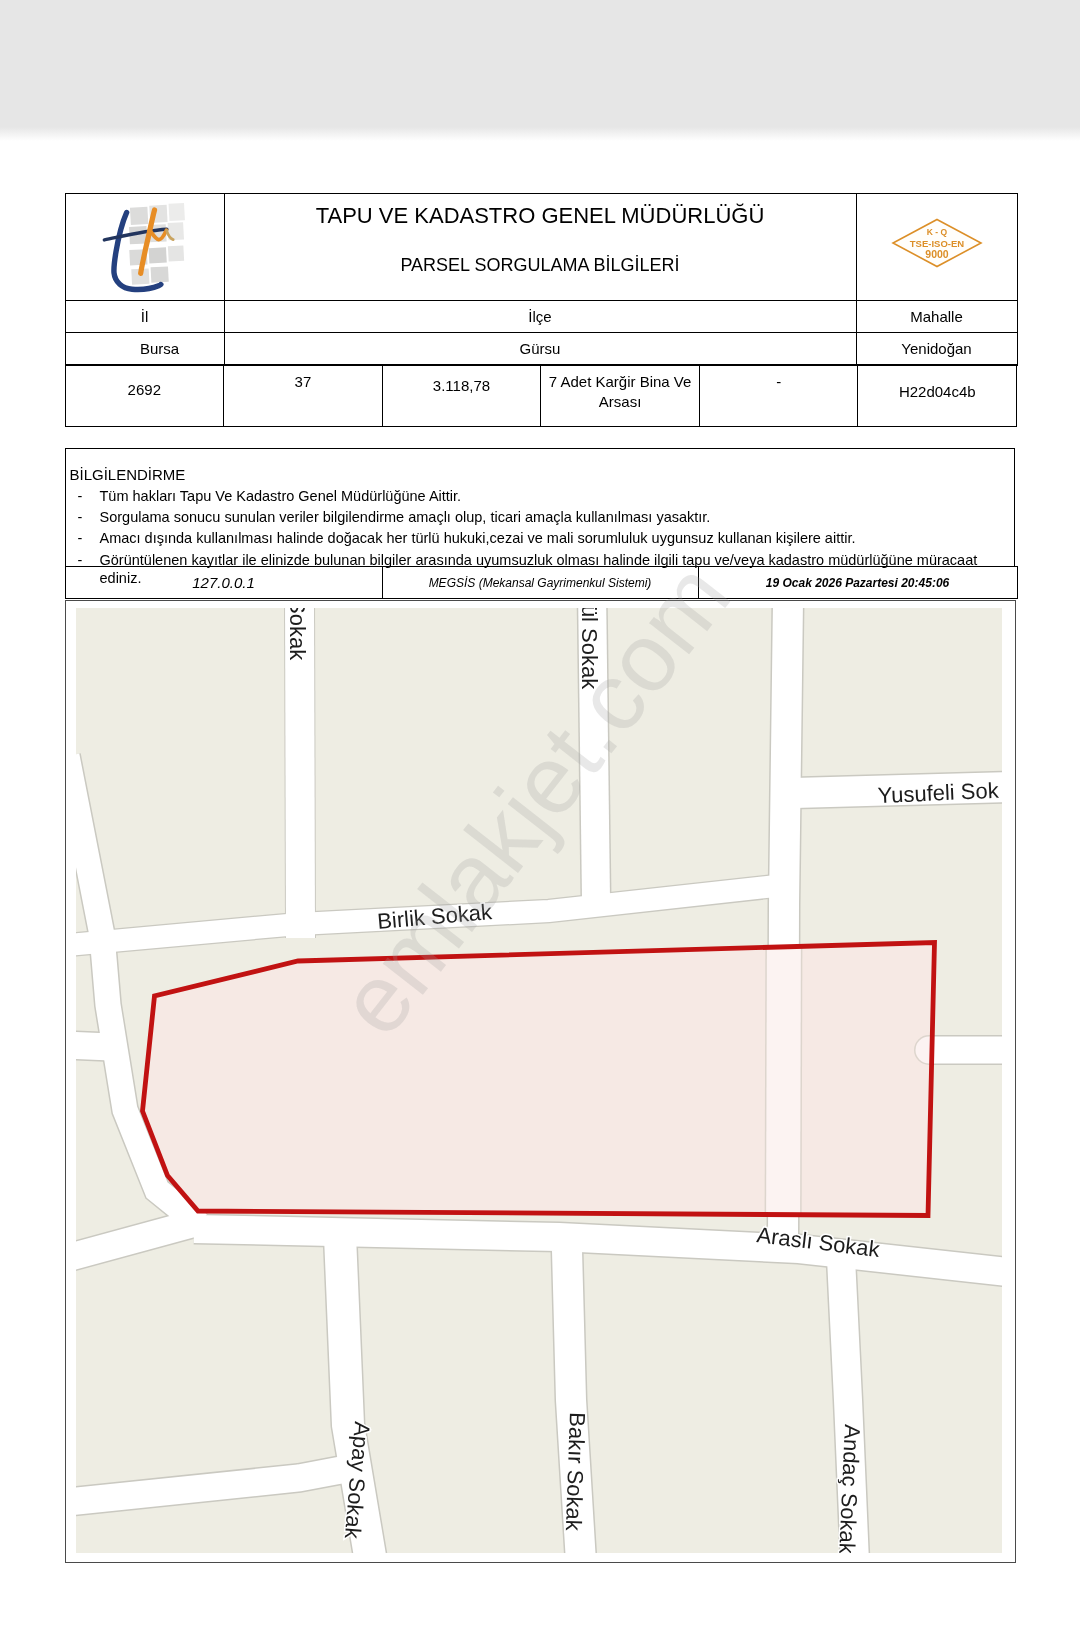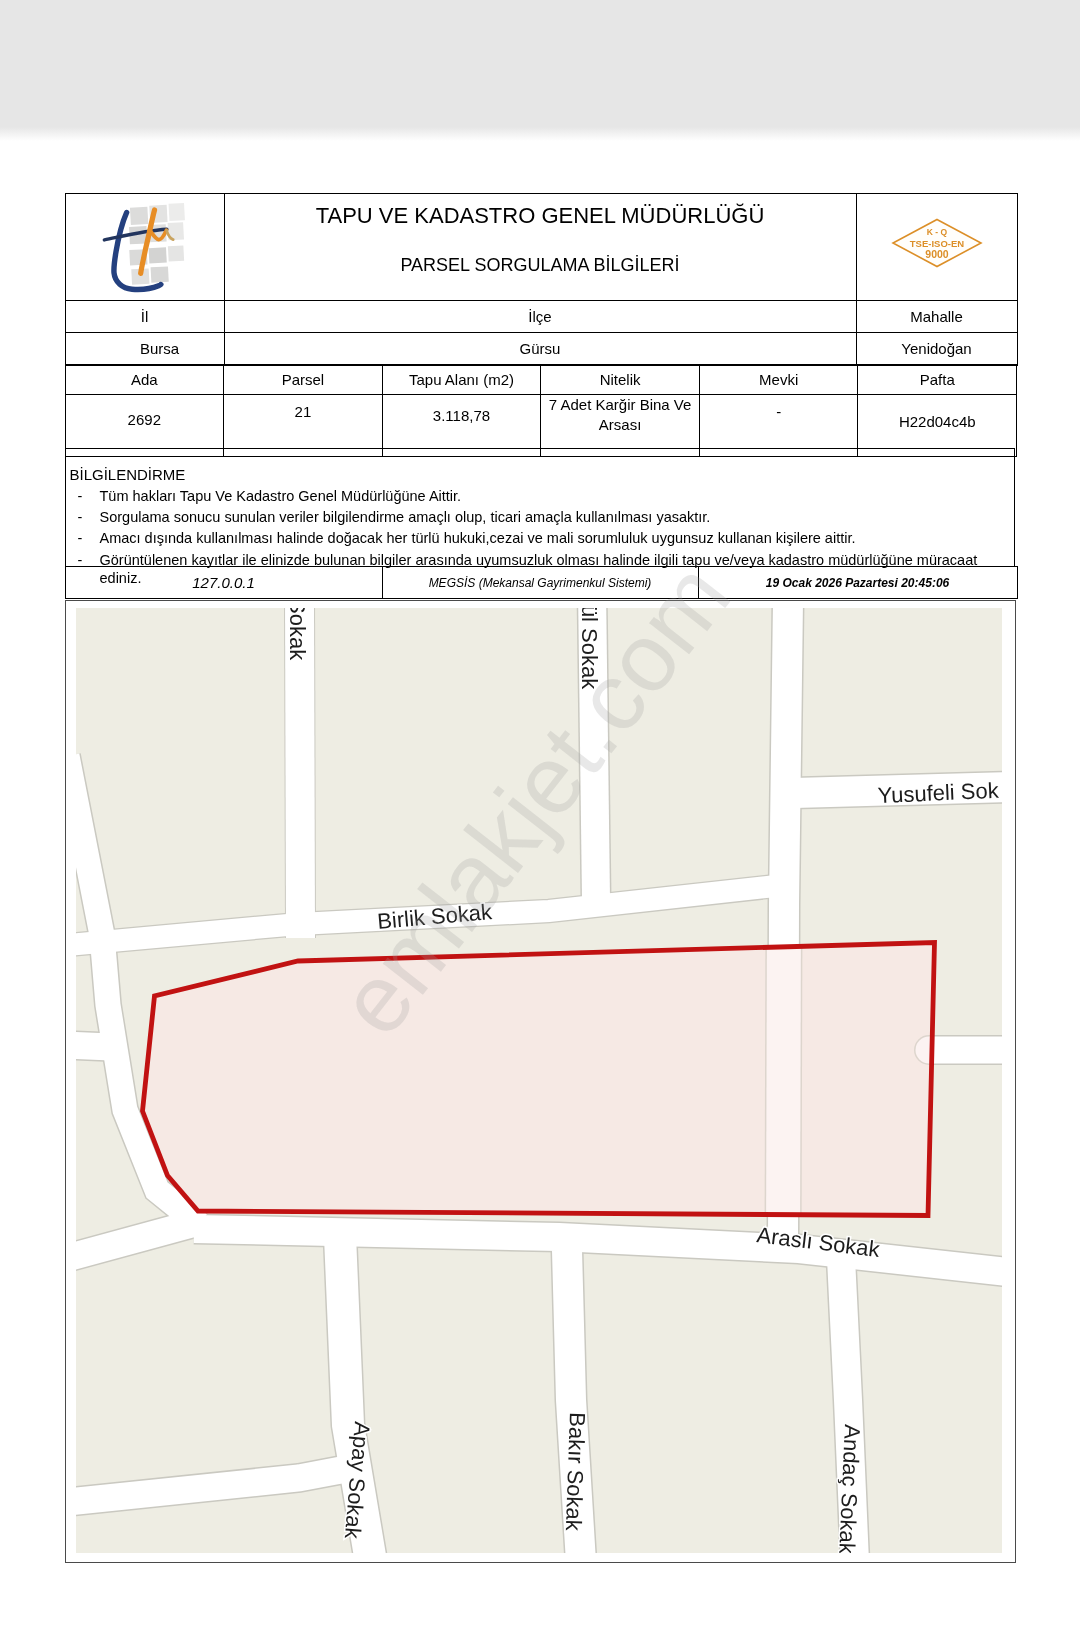--- a/index.html
+++ b/index.html
@@ -87,34 +87,26 @@
     <colgroup>
         <col style="width:158.6px">
         <col style="width:158.6px">
         <col style="width:158.6px">
         <col style="width:158.6px">
         <col style="width:158.6px">
         <col style="width:158.6px">
       </colgroup>
 
     <tbody>
-        <tr>
-      <td style="height:29px;">Ada</td>
-          <td>Parsel</td>
-          <td>Tapu Alanı (m2)</td>
-          <td>Nitelik</td>
-          <td>Mevki</td>
-          <td>Pafta</td>
-    </tr>
 
     <tr>
       <td style="height:45px;vertical-align:top;padding-top:16px;line-height:17px;">2692</td>
-          <td style="vertical-align:top;padding-top:8px;line-height:17px;">21</td>
+          <td style="vertical-align:top;padding-top:8px;line-height:17px;">37</td>
           <td style="vertical-align:top;padding-top:12px;line-height:17px;">3.118,78</td>
-          <td style="vertical-align:top;line-height:20px;">7 Adet Karğir Bina Ve<br>Arsası</td>
+          <td style="vertical-align:top;padding-top:7px;line-height:20px;">7 Adet Karğir Bina Ve<br>Arsası</td>
           <td style="vertical-align:top;padding-top:8px;line-height:17px;">-</td>
           <td style="vertical-align:top;padding-top:18px;line-height:17px;">H22d04c4b</td>
     </tr>
   </tbody>
     </table>
 
   <div style="position:absolute;left:64.5px;top:448px;width:948px;height:116.5px;border:1.5px solid #000;font-size:14.5px;">
 
     <div style="margin:16px 0 0 4px;font-size:15px;line-height:19px;">BİLGİLENDİRME</div>
 

